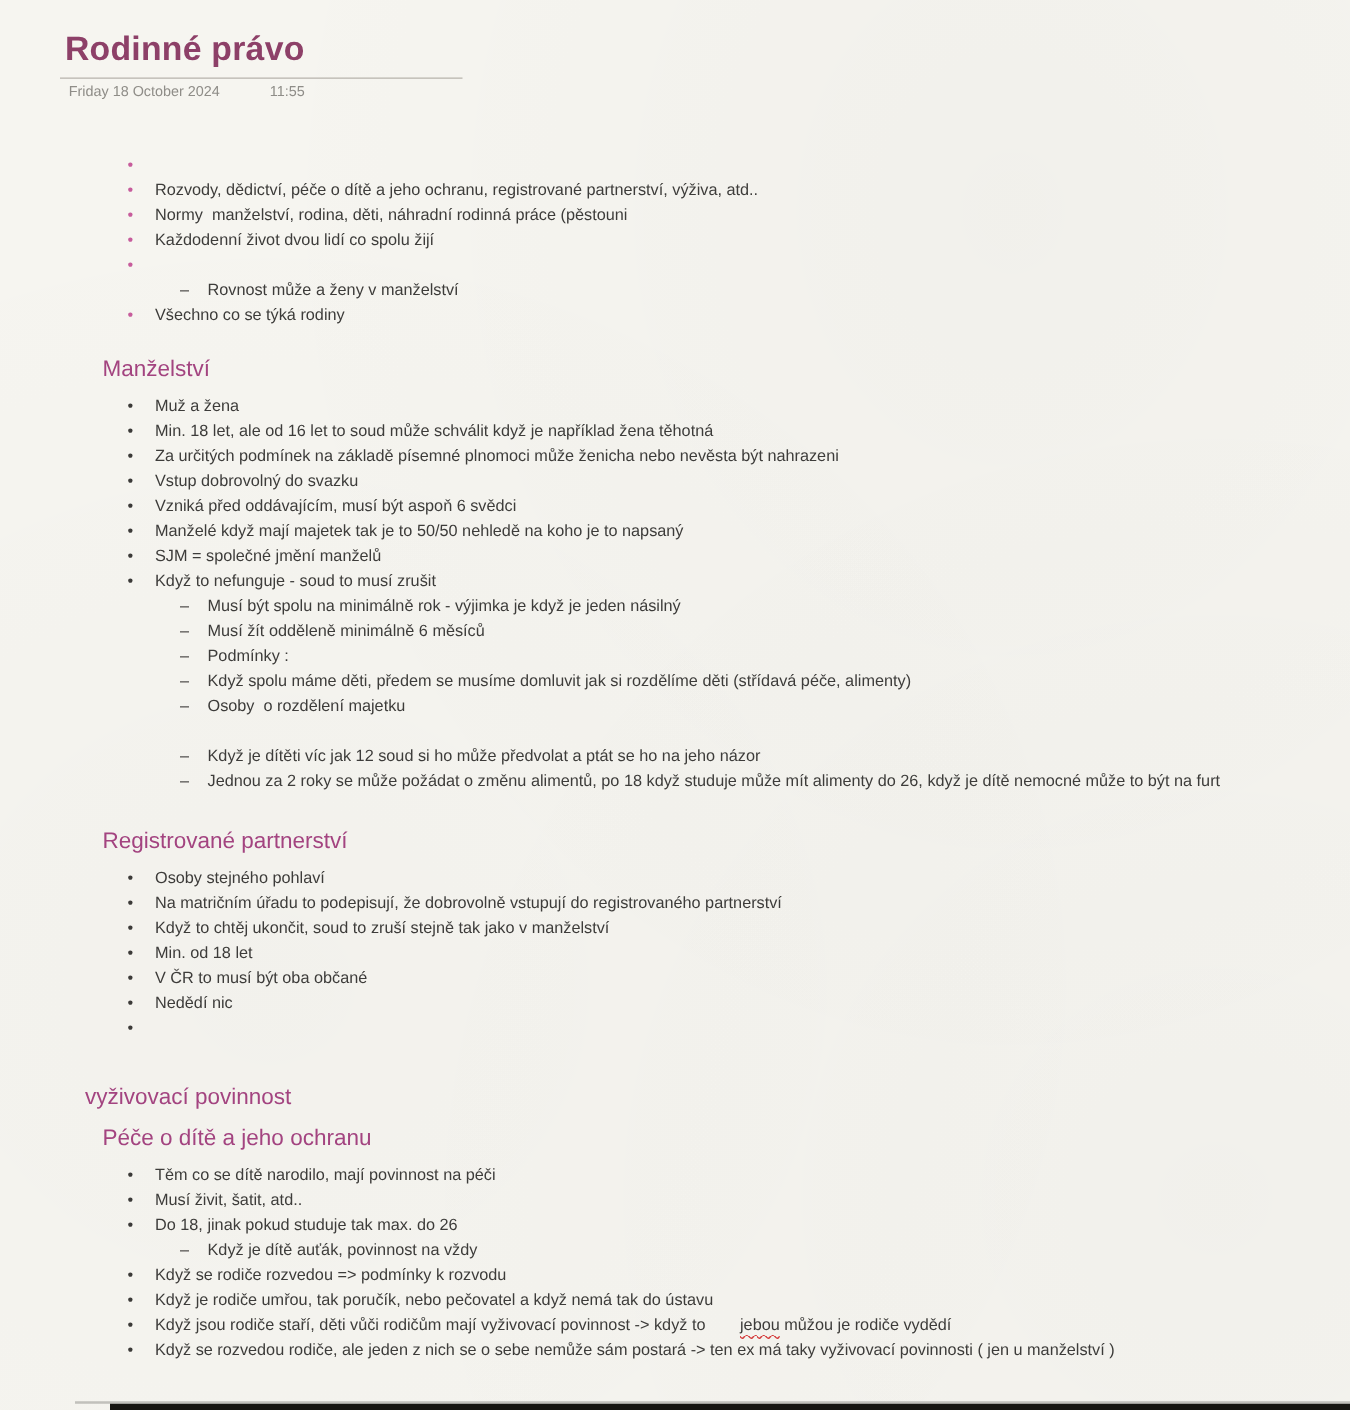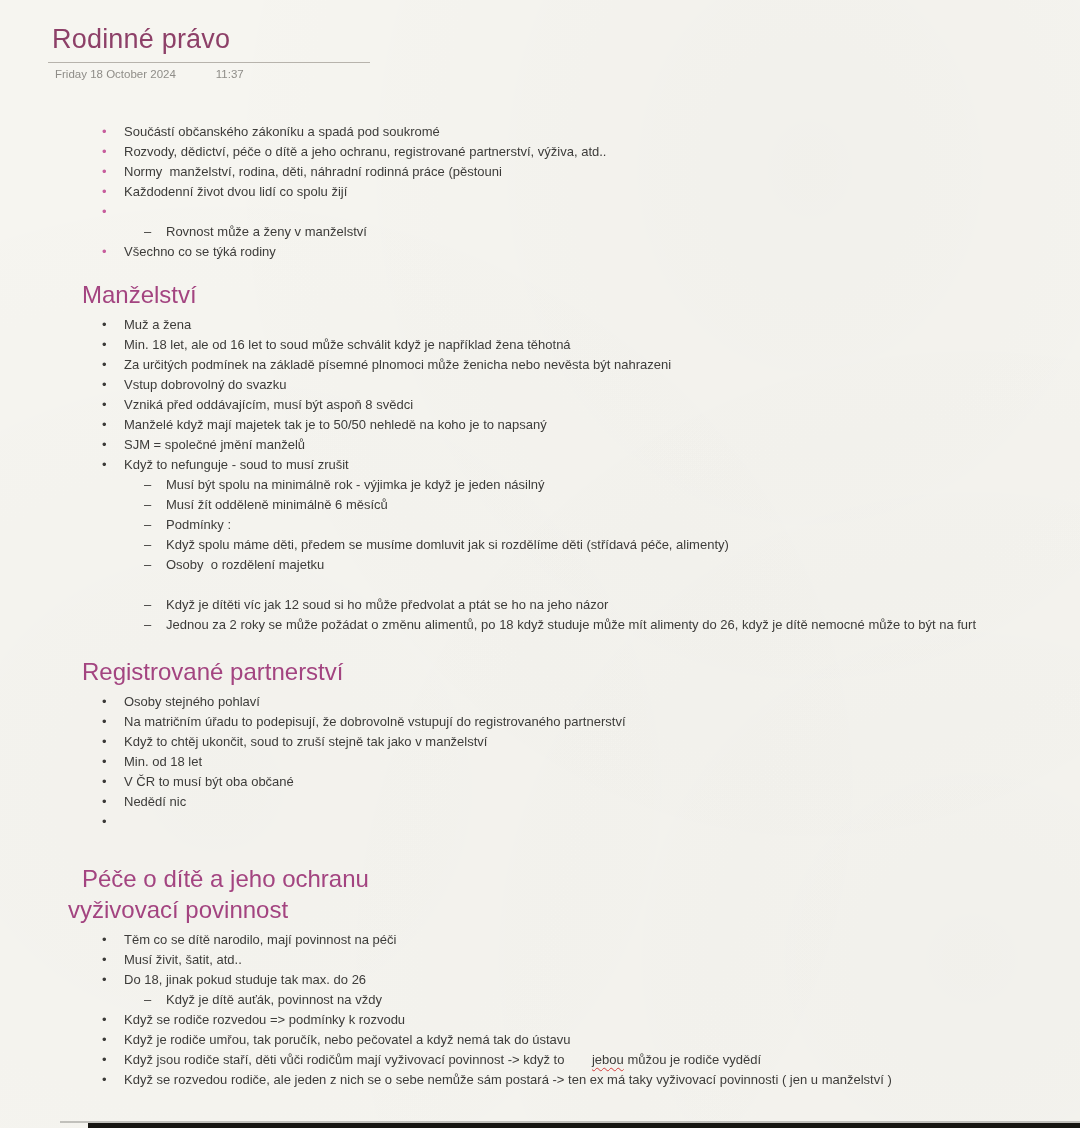--- a/index.html
+++ b/index.html
@@ -11,31 +11,31 @@
   .page{
     position:relative;width:1080px;height:1128px;margin:0 auto;
     background:var(--paper);
     background-image:
       radial-gradient(ellipse at 75% 15%, rgba(0,0,0,0.018), transparent 55%),
       radial-gradient(ellipse at 20% 70%, rgba(0,0,0,0.015), transparent 60%),
       radial-gradient(ellipse at 90% 85%, rgba(0,0,0,0.02), transparent 50%);
     color:var(--text);overflow:hidden;
   }
   .header{padding:24px 0 0 52px;}
-  .title{font-size:27px;font-weight:400;color:var(--title);letter-spacing:.2px;}
+  .title{font-size:27px;font-weight:700;color:var(--title);letter-spacing:.2px;}
   .title-rule{width:322px;height:1px;background:var(--rule);margin:7px 0 0 -4px;}
   .meta{font-size:11.5px;color:var(--meta);margin-top:5px;padding-left:3px;}
   .meta .time{margin-left:40px;}
   .note-body{padding:0 30px 0 88px;}
   .section{margin-top:22px;}
   .section-intro{margin-top:42px;}
   .section-manzelstvi{margin-top:20px;}
   .section-registrovane-partnerstvi{margin-top:24px;}
   .section-pece-o-dite{margin-top:34px;}
-  .heading{font-size:24px;font-weight:400;color:var(--heading);margin:0 0 7px -6px;line-height:26px;}
+  .heading{font-size:18px;font-weight:400;color:var(--heading);margin:0 0 7px -6px;line-height:26px;}
   .heading.sub{margin-left:-20px;margin-top:-2px;}
   .row{display:flex;line-height:20px;font-size:13px;}
   .row .marker{flex:0 0 22px;}
   .row .txt{white-space:pre-wrap;max-width:880px;}
   .indent1{padding-left:14px;}
   .indent2{padding-left:56px;}
   .marker.pink{color:var(--pink-bullet);}
   .marker.black{color:#3b3a38;}
   .marker.dashm{color:#3b3a38;}
   .spacer{height:20px;}
@@ -44,28 +44,27 @@
   .bottom-edge-soft{position:absolute;left:60px;right:0;bottom:5px;height:2px;background:rgba(40,38,34,.25);}
 </style>
 </head>
 <body>
 
 <div class="page">
   <div class="header">
     <div class="title">Rodinné právo</div>
     <div class="title-rule"></div>
     <div class="meta">
-      <span class="date">Friday 18 October 2024</span><span class="time">11:37</span>
+      <span class="date">Friday 18 October 2024</span><span class="time">11:55</span>
     </div>
   </div>
   <div class="note-body" id="note-body">
       <section class="section section-intro">
         <div class="row indent1">
           <span class="marker pink">•</span>
-          <span class="txt">Součástí občanského zákoníku a spadá pod soukromé</span>
         </div>
         <div class="row indent1">
           <span class="marker pink">•</span>
           <span class="txt">Rozvody, dědictví, péče o dítě a jeho ochranu, registrované partnerství, výživa, atd..</span>
         </div>
         <div class="row indent1">
           <span class="marker pink">•</span>
           <span class="txt">Normy  manželství, rodina, děti, náhradní rodinná práce (pěstouni</span>
         </div>
         <div class="row indent1">
@@ -97,21 +96,21 @@
         <div class="row indent1">
           <span class="marker black">•</span>
           <span class="txt">Za určitých podmínek na základě písemné plnomoci může ženicha nebo nevěsta být nahrazeni</span>
         </div>
         <div class="row indent1">
           <span class="marker black">•</span>
           <span class="txt">Vstup dobrovolný do svazku</span>
         </div>
         <div class="row indent1">
           <span class="marker black">•</span>
-          <span class="txt">Vzniká před oddávajícím, musí být aspoň 8 svědci</span>
+          <span class="txt">Vzniká před oddávajícím, musí být aspoň 6 svědci</span>
         </div>
         <div class="row indent1">
           <span class="marker black">•</span>
           <span class="txt">Manželé když mají majetek tak je to 50/50 nehledě na koho je to napsaný</span>
         </div>
         <div class="row indent1">
           <span class="marker black">•</span>
           <span class="txt">SJM = společné jmění manželů</span>
         </div>
         <div class="row indent1">
@@ -172,22 +171,22 @@
         </div>
         <div class="row indent1">
           <span class="marker black">•</span>
           <span class="txt">Nedědí nic</span>
         </div>
         <div class="row indent1">
           <span class="marker black">•</span>
         </div>
       </section>
       <section class="section section-pece-o-dite">
+        <div class="heading sub">vyživovací povinnost</div>
         <div class="heading">Péče o dítě a jeho ochranu</div>
-        <div class="heading sub">vyživovací povinnost</div>
         <div class="row indent1">
           <span class="marker black">•</span>
           <span class="txt">Těm co se dítě narodilo, mají povinnost na péči</span>
         </div>
         <div class="row indent1">
           <span class="marker black">•</span>
           <span class="txt">Musí živit, šatit, atd..</span>
         </div>
         <div class="row indent1">
           <span class="marker black">•</span>

